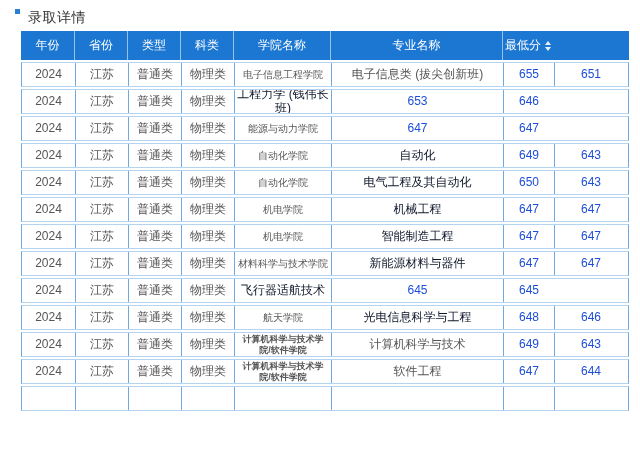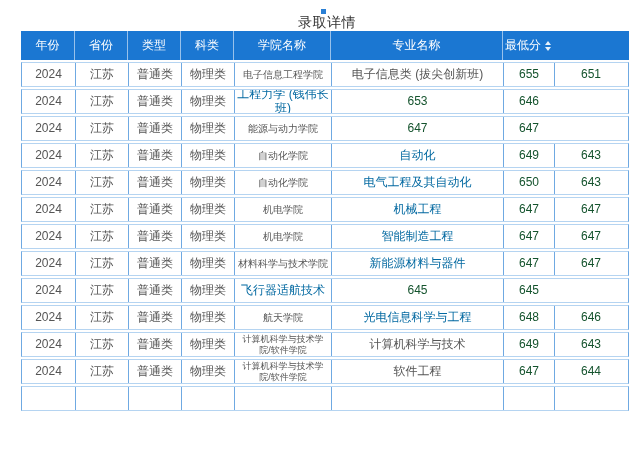--- a/index.html
+++ b/index.html
@@ -1,42 +1,42 @@
 <!DOCTYPE html>
 <html><head>
 <meta charset="utf-8">
 <style>
   * { box-sizing: border-box; margin: 0; padding: 0; }
   html, body { width: 640px; height: 465px; overflow: hidden; background: #fff;
     font-family: "Liberation Sans", "DejaVu Sans", sans-serif; }
   .page { padding: 9px 0 0 14px; }
-  .title-row { display: flex; align-items: center; height: 17px; margin-bottom: 5px; flex-direction: column; }
+  .title-row { display: flex; align-items: flex-start; height: 17px; margin-bottom: 5px; }
   .bullet { width: 5px; height: 5px; background: #2a7fd4; margin: 0 8px 0 1px; flex: none; }
   .page-title { font-size: 14px; color: #333; letter-spacing: .5px; }
   .table { margin-left: 7px; width: 608px; }
   .tr { display: grid; grid-template-columns: 53px 53px 53px 53px 97px 172px 51px 73px; }
   .thead { background: #1b77d2; height: 29px; }
   .th { display: flex; align-items: center; justify-content: center;
     color: #fff; font-size: 12px; position: relative; }
   .th + .th { border-left: 1px solid rgba(255,255,255,.55); }
   .sort { display: inline-flex; flex-direction: column; margin-left: 4px; row-gap: 2px; }
   .sort i { display: block; width: 0; height: 0;
     border-left: 3.5px solid transparent; border-right: 3.5px solid transparent; }
   .sort .up   { border-bottom: 4px solid rgba(255,255,255,.9); }
   .sort .down { border-top: 4px solid rgba(255,255,255,.9); }
   .tbody .tr { margin-top: 2px; height: 25px;
     border: 1px solid #6fa9e2; border-top-color: #b5d4f1; border-bottom-color: #b5d4f1; }
   .td { display: flex; align-items: center; justify-content: center; text-align: center;
     font-size: 12px; color: #555; line-height: 1.15; padding: 0 2px; overflow: hidden; }
   .td + .td { border-left: 1px solid #6fa9e2; }
   .td.college { font-size: 10px; }
   .td.college.sm { font-size: 10px; }
-  .td.college.xs { font-size: 9px; }
-  .td.major a { color: #0369a1; text-decoration: none; }
-  .td.num { color: #14532d; }
+  .td.college.xs { font-size: 9px; font-weight: bold; }
+  .td.major a { color: #0f172a; text-decoration: none; }
+  .td.num { color: #1d4ed8; }
 </style>
 </head>
 <body>
 
 <div class="page">
   <div class="title-row">
     <span class="bullet"></span>
     <span class="page-title">录取详情</span>
   </div>
 

